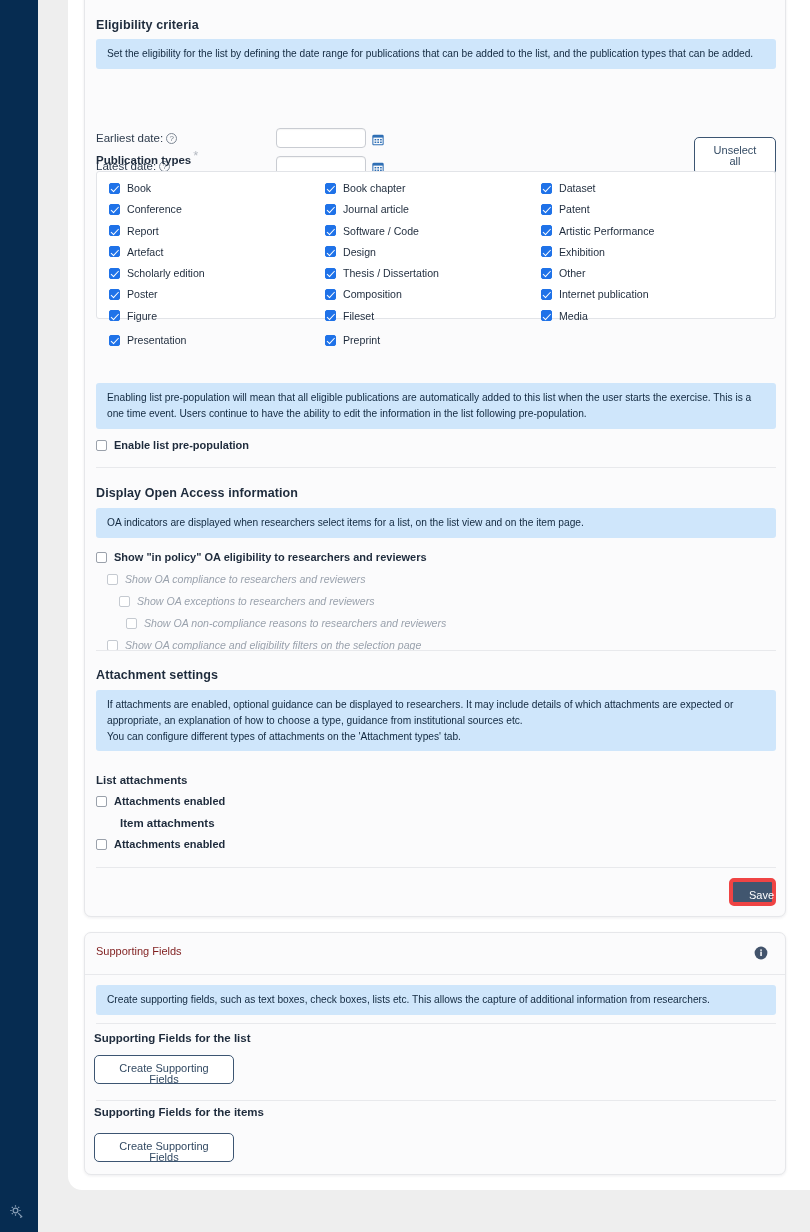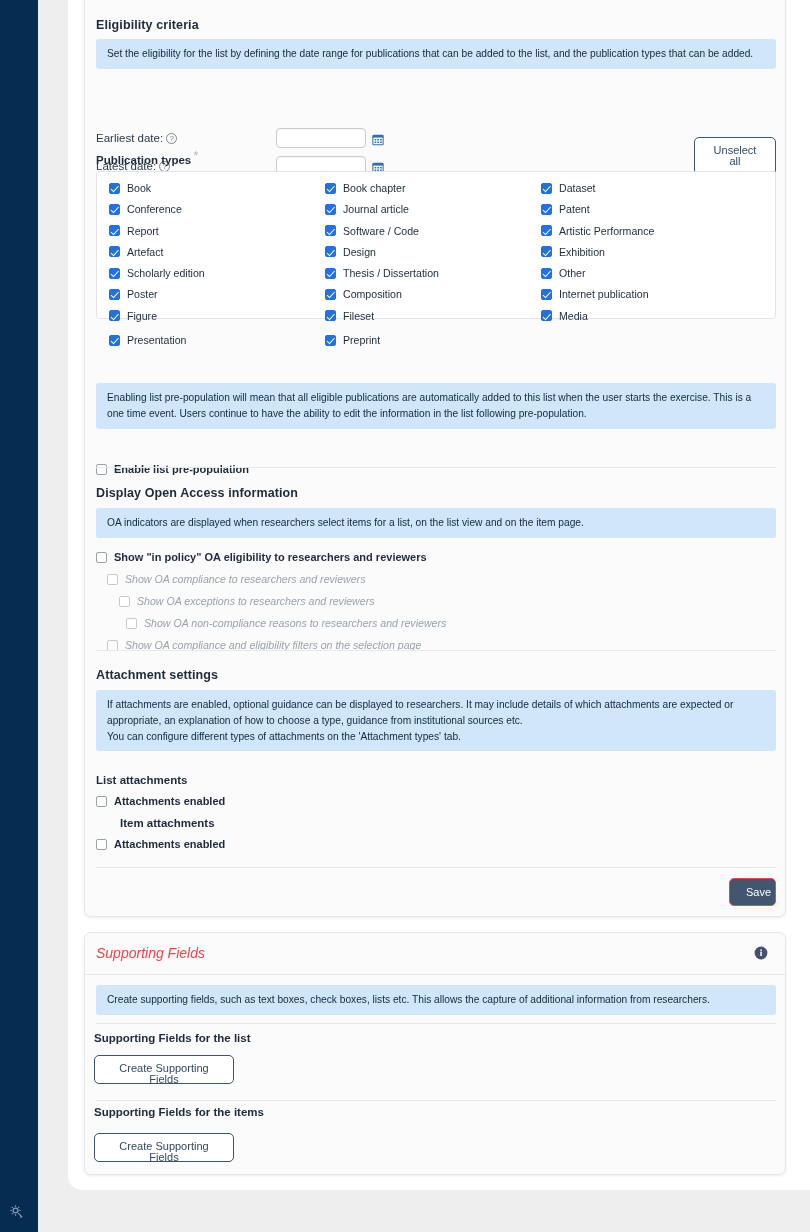--- a/index.html
+++ b/index.html
@@ -140,21 +140,21 @@
     border-radius: 5px;
     background: #ffffff;
     color: #334a63;
     font-size: 11px;
     font-family: "Liberation Sans", sans-serif;
     padding: 7px 12px;
     cursor: pointer;
     line-height: 1;
   }
   .btn-primary {
-    border: 1px solid #ef4444;
+    border: 4px solid #ef4444;
     border-radius: 5px;
     background: #41566f;
     color: #ffffff;
     font-size: 11px;
     font-family: "Liberation Sans", sans-serif;
     padding: 8px 16px;
     cursor: pointer;
     line-height: 1;
   }
   .link-cancel {
@@ -404,21 +404,21 @@
             <span class="cb-label">Preprint</span>
           </div>
           <div>&nbsp;</div>
         </div>
     </div>
 
     <div class="abs info-box" style="left:11px; top:436px; width:680px;">
       <p>Enabling list pre-population will mean that all eligible publications are automatically added to this list when the user starts the exercise. This is a one time event. Users continue to have the ability to edit the information in the list following pre-population.</p>
     </div>
 
-    <div class="abs opt-row" style="left:11px; top:492px;margin-top:24px;">
+    <div class="abs opt-row" style="left:11px; top:492px;">
       <span class="cbx"></span>
       <span class="txt">Enable list pre-population</span>
     </div>
 
     <hr class="soft abs" style="left:11px; top:520px; width:680px;">
 
     <div class="abs" style="left:11px; top:539px;">
       <div class="sec-title">Display Open Access information</div>
     </div>
 
@@ -476,21 +476,21 @@
 
     <hr class="soft abs" style="left:11px; top:920px; width:680px;">
 
     <a class="link-cancel abs" style="left:601px; top:940px;">Cancel</a>
     <button class="btn-primary abs" style="left:644px; top:931px; width:47px; height:28px;">Save</button>
   </div>
 
   <div class="card" id="card-supporting">
 
     <div class="abs" style="left:11px; top:12px;">
-      <div style="font-size:14px; font-weight:400; color:#ef4444;font-style:italic;">Supporting Fields</div>
+      <div style="font-size:11px; font-weight:400; color:#7f1d1d;">Supporting Fields</div>
     </div>
 
     <div class="abs" style="left:669px; top:13px;">
       <svg class="info-circle-icon" viewBox="0 0 14 14" aria-hidden="true">
         <circle cx="7" cy="7" r="6.4" fill="#42536b"></circle>
         <rect x="6.3" y="5.6" width="1.5" height="4.4" fill="#ffffff"></rect>
         <rect x="6.3" y="3.4" width="1.5" height="1.5" fill="#ffffff"></rect>
       </svg>
     </div>
 

